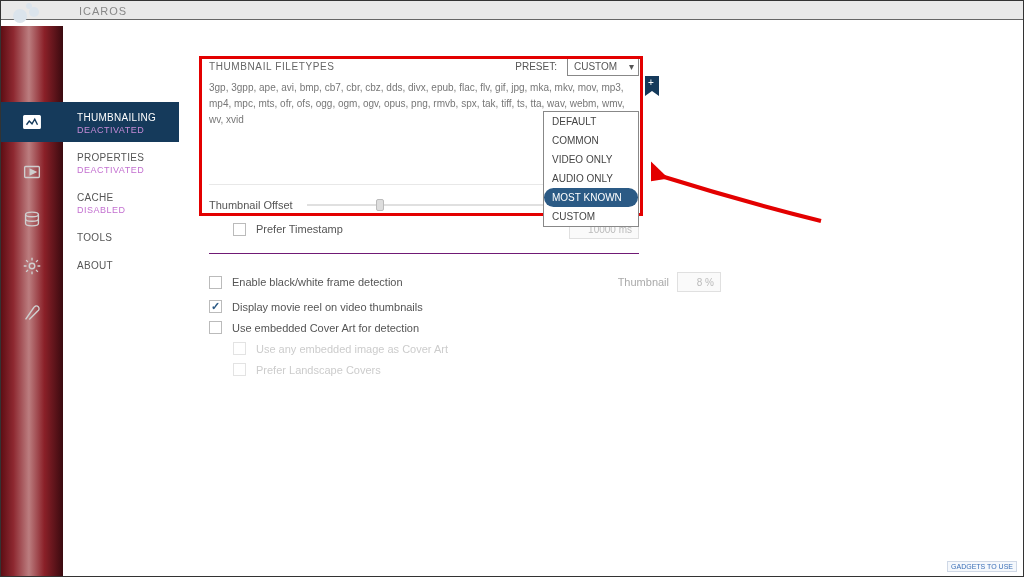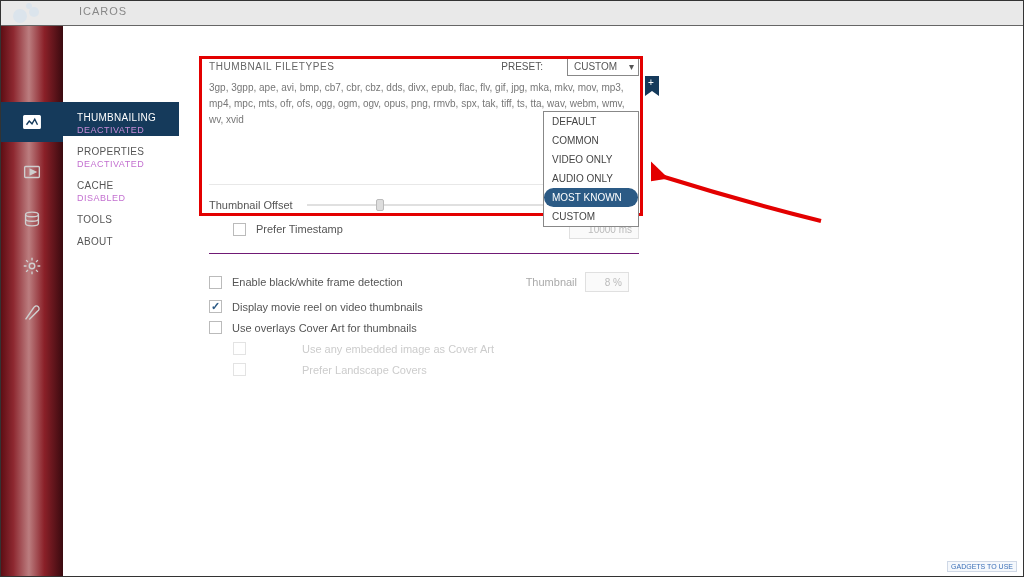--- a/index.html
+++ b/index.html
@@ -1,31 +1,31 @@
 <!DOCTYPE html>
 <html><head>
 <meta charset="utf-8">
 <style>
   * { box-sizing: border-box; margin: 0; padding: 0; font-family: "Segoe UI", Tahoma, sans-serif; }
   html, body { width: 1024px; height: 577px; overflow: hidden; background: #fff; }
   .outer { width: 1024px; height: 577px; border: 1px solid #333; position: relative; background: #fff; }
-  .topbar { position: absolute; left: 0; top: 0; right: 0; height: 25px; background: #e9e9e9; border-bottom: 1px solid #666; display: flex; align-items: center; text-decoration: underline; }
+  .topbar { position: absolute; left: 0; top: 0; right: 0; height: 19px; background: #e9e9e9; border-bottom: 1px solid #666; display: flex; align-items: center; text-decoration: underline; }
   .logo-cluster { position: absolute; left: 10px; top: 2px; width: 30px; height: 20px; }
   .logo-cluster .c { position: absolute; background: #dbe4ec; border-radius: 50%; }
   .logo-cluster .c1 { width: 14px; height: 14px; left: 2px; top: 6px; }
   .logo-cluster .c2 { width: 10px; height: 10px; left: 18px; top: 4px; }
   .logo-cluster .c3 { width: 6px; height: 6px; left: 15px; top: 0px; }
   .app-title { position: absolute; left: 78px; top: 4px; font-size: 11px; color: #888; letter-spacing: 1px; }
   .sidebar-rail { position: absolute; left: 0; top: 25px; width: 62px; bottom: 0; background: linear-gradient(90deg,#5e0e14 0%, #8d2830 20%, #bb7d7f 45%, #8a2028 70%, #3a0a0f 100%); }
   .rail-icon { position: absolute; left: 0; width: 62px; height: 40px; display: flex; align-items: center; justify-content: center; color: #c9c9c9; }
   .rail-icon svg { width: 22px; height: 22px; stroke: #cfcfcf; fill: none; stroke-width: 1.5; }
   .rail-icon.active { background: #153a5b; }
   .rail-icon.active svg { stroke: #fff; fill: #fff; }
   .sidebar { position: absolute; left: 62px; top: 25px; width: 116px; bottom: 0; background: #fff; }
-  .nav-item { padding: 10px 12px 1px 14px; font-size: 10px; letter-spacing: 0.3px; color: #555; cursor: pointer; }
+  .nav-item { padding: 10px 12px 7px 14px; font-size: 10px; letter-spacing: 0.3px; color: #555; cursor: pointer; }
   .nav-item.active { background: #153a5b; color: #fff; }
   .nav-item .sub { font-size: 9px; color: #c370d0; margin-top: 2px; letter-spacing: 0.5px; }
   .nav-item.active .sub { color: #c58bd6; }
   .nav-item.cache .sub { color: #c370d0; }
   .content { position: absolute; left: 178px; top: 25px; right: 0; bottom: 0; background: #fff; padding: 30px 40px 20px 30px; overflow: hidden; }
   .highlight-box { position: absolute; left: 198px; top: 55px; width: 444px; height: 160px; border: 3px solid #e30000; pointer-events: none; z-index: 40; }
   .section { margin-bottom: 18px; }
   .filetype-box { width: 430px; min-height: 90px; font-size: 10px; color: #777; line-height: 1.6; padding: 4px 0 10px 0; position: relative; }
   .preset-select { width: 72px; height: 20px; border: 1px solid #888; font-size: 10px; color: #555; margin-left: 6px; display: inline-flex; align-items: center; justify-content: space-between; padding: 0 4px 0 6px; background: #fff; cursor: pointer; }
   .dropdown { position: absolute; top: 55px; right: 0; width: 96px; background: #fff; border: 1px solid #888; z-index: 50; font-size: 10px; }
@@ -39,28 +39,28 @@
   .row .label { flex: 0 0 auto; }
   .slider { flex: 1; margin: 0 14px; height: 2px; background: #e0e0e0; position: relative; }
   .slider .thumb { position: absolute; left: 25%; top: -5px; width: 8px; height: 12px; background: #ddd; border: 1px solid #bbb; border-radius: 2px; }
   .pct { font-size: 11px; color: #555; width: 40px; text-align: right; }
   .checkbox { width: 13px; height: 13px; border: 1px solid #bbb; margin-right: 10px; display: inline-flex; align-items: center; justify-content: center; flex-shrink: 0; }
   .checkbox.checked::after { content: "✓"; color: #2b5a85; font-size: 11px; font-weight: bold; }
   .indent { padding-left: 24px; }
   .numbox { width: 70px; height: 20px; border: 1px solid #e0e0e0; background: #fafafa; color: #bbb; font-size: 10px; display: inline-flex; align-items: center; justify-content: flex-end; padding: 0 6px; }
   .threshold-row { display: flex; align-items: center; }
   .threshold-row .spacer { flex: 1; }
-  .disabled { color: #ccc; gap: 46px; }
+  .disabled { color: #ccc; }
   .disabled .checkbox { border-color: #e3e3e3; }
   .arrow { position: absolute; left: 650px; top: 140px; z-index: 60; pointer-events: none; }
   .watermark { position: absolute; right: 6px; bottom: 4px; font-size: 7px; color: #3b6fb7; border: 1px solid #cfd8e6; padding: 1px 3px; background: #f5f8fc; }
   .filetype-header { display: flex; align-items: center; width: 430px; position: relative; }
   .filetype-header .title { font-size: 10px; letter-spacing: 0.6px; color: #666; }
   .filetype-header .spacer { flex: 1; }
-  .filetype-header .preset-lbl { font-size: 10px; color: #555; margin-right: 18px; }
+  .filetype-header .preset-lbl { font-size: 10px; color: #555; margin-right: 4px; }
   .after-filetypes { margin-top: 18px; }
 </style>
 </head>
 <body>
 
 <div class="outer">
   <div class="topbar">
     <div class="logo-cluster">
       <div class="c c1"></div>
         <div class="c c2"></div>
@@ -161,35 +161,35 @@
           <span class="pct">25 %</span>
         </div>
         <div class="row indent">
           <span class="checkbox"></span>
           <span>Prefer Timestamp</span>
           <div style="flex:1"></div>
           <div class="numbox">10000 ms</div>
         </div>
       </div>
 
-      <div class="row threshold-row" style="width:420px">
+      <div class="row threshold-row" style="width:512px">
         <span class="checkbox"></span>
         <span>Enable black/white frame detection</span>
         <div class="spacer"></div>
         <span style="font-size:11px;color:#aaa;margin-right:8px">Thumbnail</span>
         <div class="numbox" style="width:44px">8 %</div>
       </div>
 
       <div class="row">
         <span class="checkbox checked"></span>
         <span>Display movie reel on video thumbnails</span>
       </div>
       <div class="row">
         <span class="checkbox"></span>
-        <span>Use overlays Cover Art for thumbnails</span>
+        <span>Use embedded Cover Art for detection</span>
       </div>
       <div class="row indent disabled">
         <span class="checkbox"></span>
         <span>Use any embedded image as Cover Art</span>
       </div>
       <div class="row indent disabled">
         <span class="checkbox"></span>
         <span>Prefer Landscape Covers</span>
       </div>
     </div>

